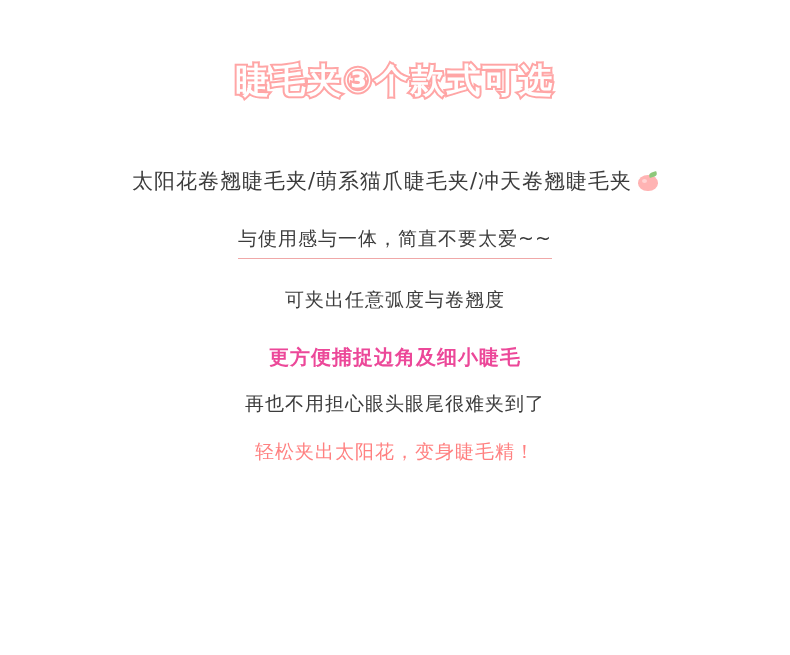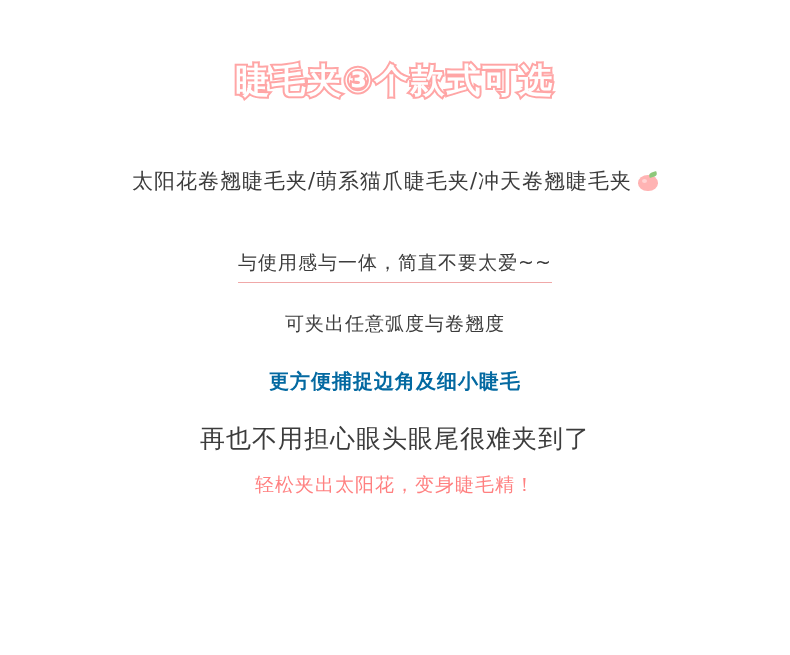--- a/index.html
+++ b/index.html
@@ -50,27 +50,26 @@
     margin: 0 auto;
     letter-spacing: 1px;
   }
   .line.l1 { font-size: 21px; margin-bottom: 26px; }
   .line.l2 {
     font-size: 19px;
     display: inline-block;
     border-bottom: 1px solid #f0a8a8;
     padding-bottom: 6px;
     margin-bottom: 26px;
-    margin-top: 24px;
   }
   .line.l3 { font-size: 20px; margin-bottom: 28px; }
   .line.l4 { font-size: 19px; margin-bottom: 28px; text-align: center; }
-  .line.l5 { font-size: 20px; color: #0369a1; font-weight: bold; margin-bottom: 24px; }
-  .line.l6 { font-size: 25px; margin-bottom: 14px; }
-  .line.l7 { font-size: 19px; color: #ff8080; margin-bottom: 0; font-family: Liberation Serif, serif; }
+  .line.l5 { font-size: 20px; color: #ec4899; font-weight: bold; margin-bottom: 17px; }
+  .line.l6 { font-size: 19px; margin-bottom: 20px; }
+  .line.l7 { font-size: 19px; color: #ff8080; margin-bottom: 0; }
   .peach {
     display: inline-block;
     position: relative;
     width: 20px;
     height: 19px;
     vertical-align: -3px;
     margin-left: 6px;
   }
   .peach .fruit {
     position: absolute;

